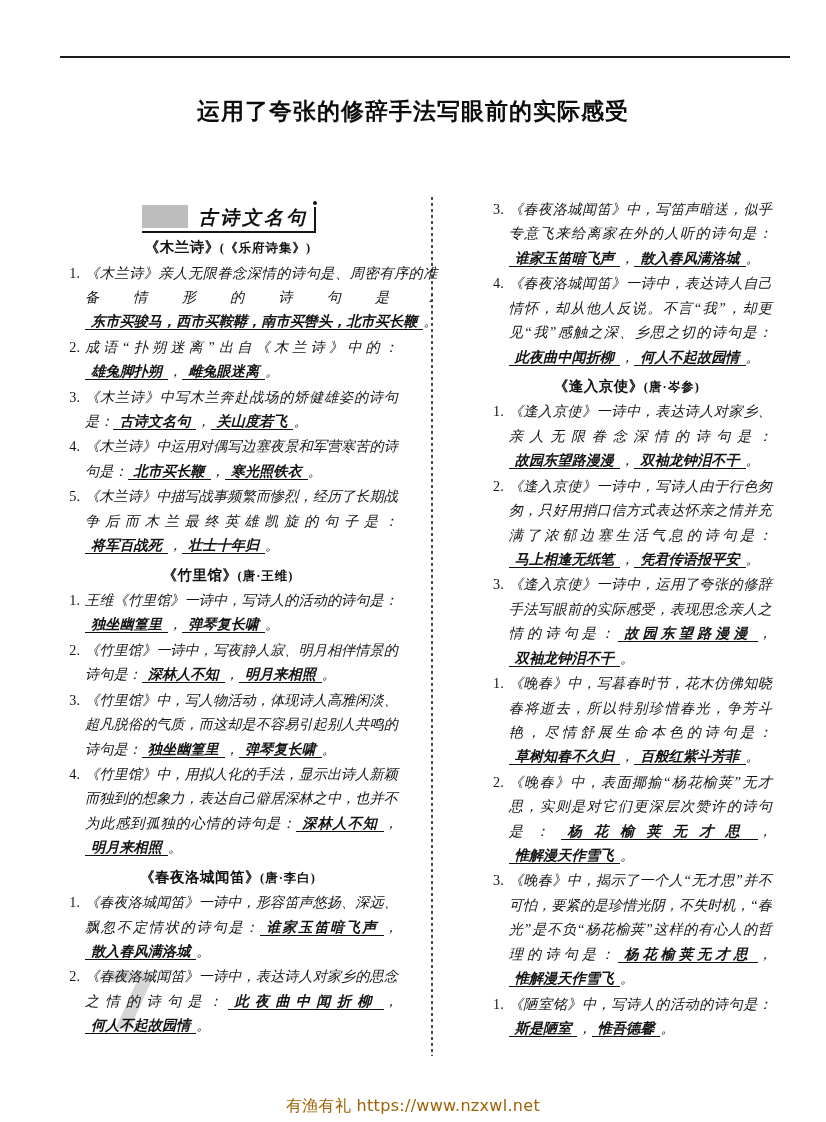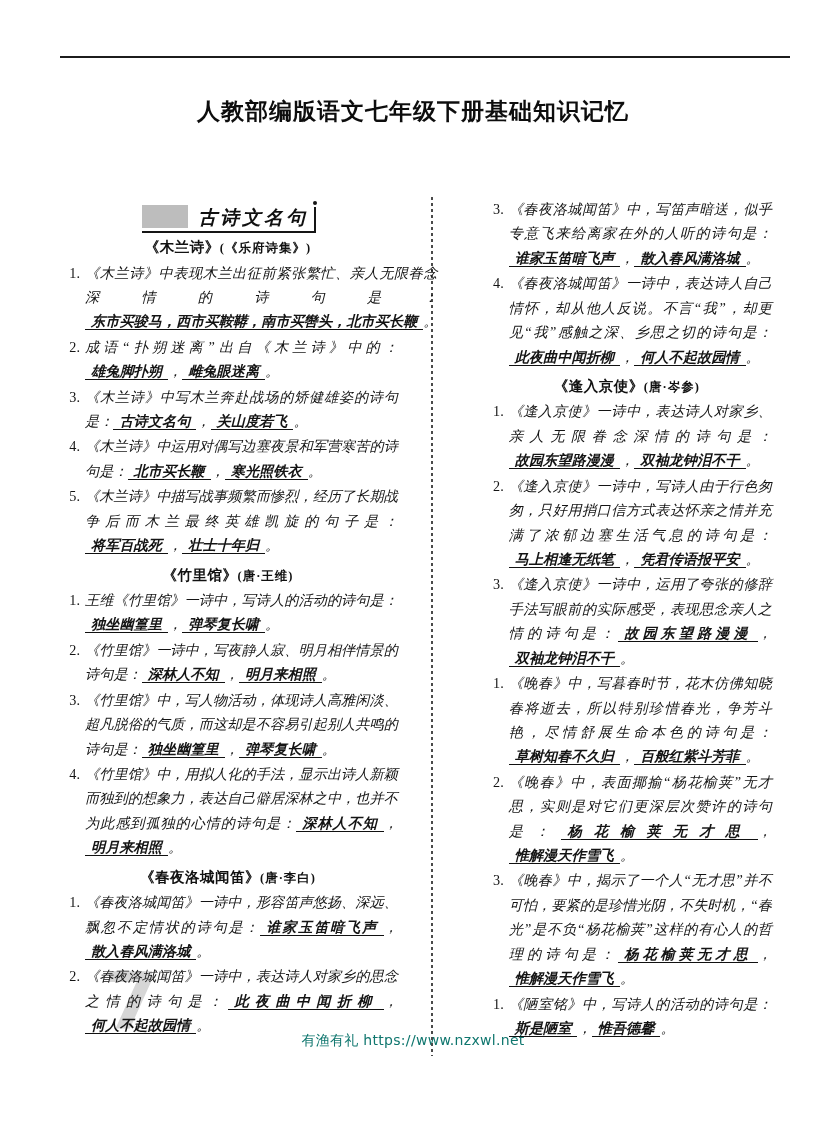--- a/index.html
+++ b/index.html
@@ -178,56 +178,56 @@
     z-index: 0;
     line-height: 1;
     user-select: none;
   }
   .columns { z-index: 1; }
   
   .footer {
     position: absolute;
     left: 0;
     right: 0;
-    top: 1032px;
+    top: 1096px;
     text-align: center;
-    font-size: 14px;
-    color: #0f766e;
+    font-size: 16px;
+    color: #a16207;
     font-family: "DejaVu Sans", "Liberation Sans", sans-serif;
     letter-spacing: 0.3px;
   }
 </style>
 </head>
 <body>
 
 <div class="page">
 
   <div class="top-rule"></div>
 
-  <div class="doc-title">人教部编版语文七年级下册基础知识记忆</div>
+  <div class="doc-title">运用了夸张的修辞手法写眼前的实际感受</div>
 
   <div class="watermark">7</div>
 
   <div class="columns">
 
     <div class="col col-left">
       <div class="banner">
         <div class="banner-inner">
           <span class="banner-box"></span>
           <span class="banner-text">古诗文名句</span>
           <span class="banner-underline"></span>
           <span class="banner-rightbar"></span>
           <span class="banner-dot"></span>
         </div>
       </div>
       <div id="left-sections">
           <div class="poem-head"><span class="ttl">《木兰诗》</span><span class="author">(《乐府诗集》)</span></div>
           <div class="q">
             <div class="q-num">1.</div>
-            <div class="q-body"><span>《木兰诗》中表现木兰出征前紧张繁忙、亲人无限眷念深情的诗句是：</span><span class="ans">东市买骏马，西市买鞍鞯，南市买辔头，北市买长鞭</span><span>。</span></div>
+            <div class="q-body"><span>《木兰诗》亲人无限眷念深情的诗句是、周密有序的准备情形的诗句是：</span><span class="ans">东市买骏马，西市买鞍鞯，南市买辔头，北市买长鞭</span><span>。</span></div>
           </div>
           <div class="q">
             <div class="q-num">2.</div>
             <div class="q-body"><span>成语“扑朔迷离”出自《木兰诗》中的：</span><span class="ans">雄兔脚扑朔</span><span>，</span><span class="ans">雌兔眼迷离</span><span>。</span></div>
           </div>
           <div class="q">
             <div class="q-num">3.</div>
             <div class="q-body"><span>《木兰诗》中写木兰奔赴战场的矫健雄姿的诗句是：</span><span class="ans">古诗文名句</span><span>，</span><span class="ans">关山度若飞</span><span>。</span></div>
           </div>
           <div class="q">

